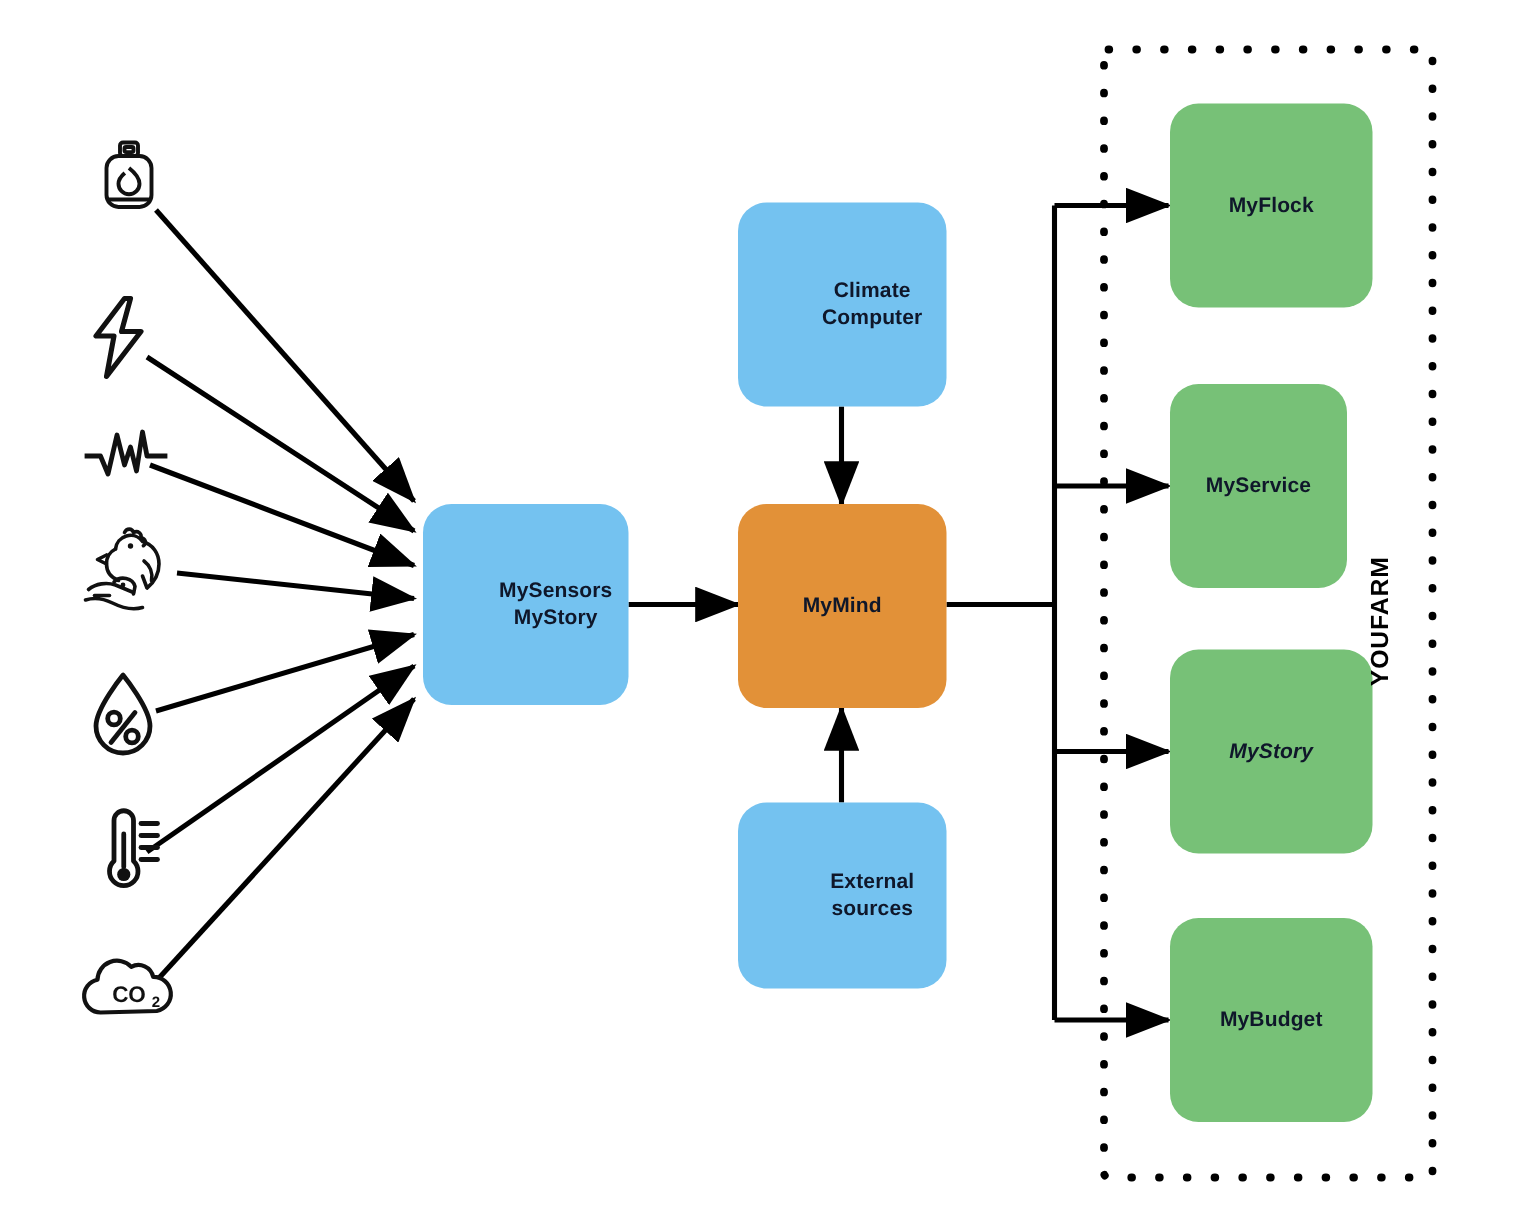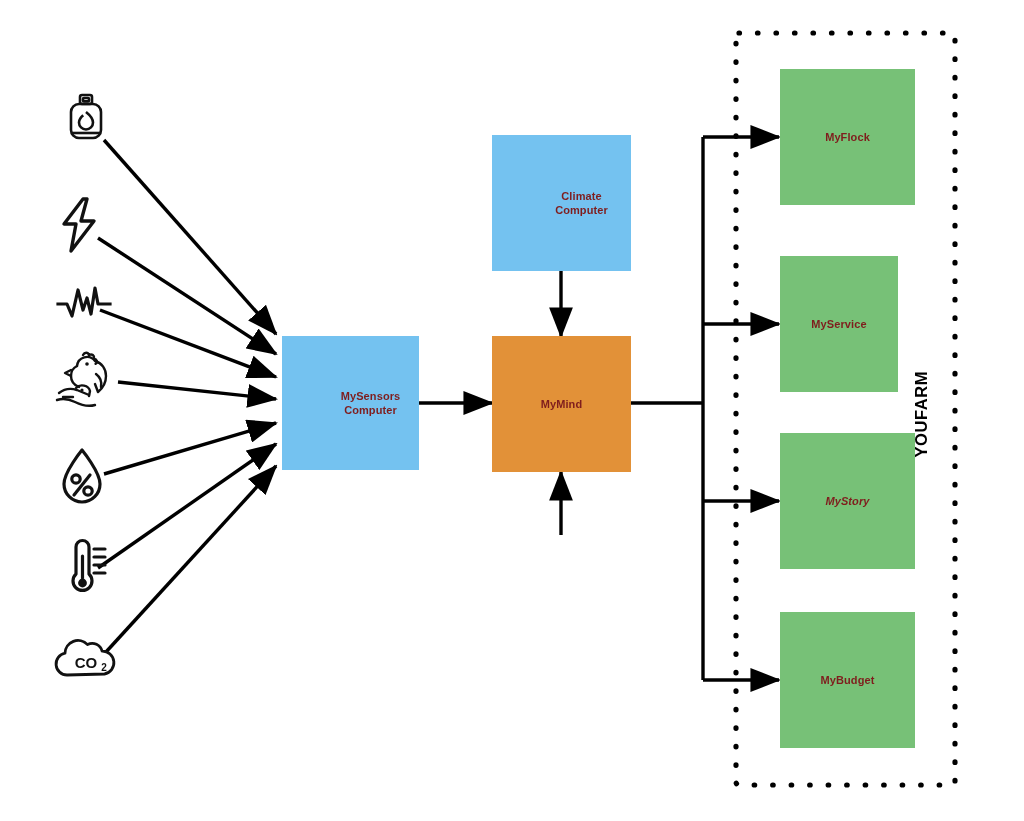--- a/index.html
+++ b/index.html
@@ -24,28 +24,29 @@
     top: 0;
     width: 1024px;
     height: 821px;
   }
   .node {
     position: absolute;
     display: flex;
     align-items: center;
     justify-content: center;
     text-align: center;
-    font-size: 11px;
+    font-size: 14px;
     font-weight: 600;
     line-height: 1.28;
-    color: #7f1d1d;
+    color: #0f172a;
     letter-spacing: 0.1px;
     box-sizing: border-box;
     padding: 4px;
     white-space: pre-line;
+    border-radius: 19px;
   }
   .node-blue   { background: #74c2f0; padding-left: 44px; }
   .node-orange { background: #e29138; text-align: center; }
   .node-green  { background: #77c177; }
 
   .group-label {
     position: absolute;
     font-size: 16.5px;
     font-weight: 700;
     letter-spacing: 0.6px;
@@ -164,27 +165,29 @@
 
   <div class="sensor-icon" style="left:52px; top:634px;">
     <svg width="70" height="46" viewBox="0 0 70 46" fill="none" stroke="#111" stroke-width="2.8">
       <path d="M15 41 a11 11 0 0 1 -2 -21.8 a13 13 0 0 1 22.5 -8.6 a10 10 0 0 1 14.6 6.6 a11.5 11.5 0 0 1 2.4 22.8 Z" stroke-linejoin="round"></path>
       <text x="34" y="34" font-family="Liberation Sans, sans-serif" font-size="15" font-weight="700" fill="#111" stroke="none" text-anchor="middle">CO</text>
       <text x="52" y="37" font-family="Liberation Sans, sans-serif" font-size="10" font-weight="700" fill="#111" stroke="none" text-anchor="middle">2</text>
     </svg>
   </div>
 
   <div class="node node-blue" style="left:282px; top:336px; width:137px; height:134px;">MySensors
-Computer</div>
+MyStory</div>
 
   <div class="node node-blue" style="left:492px; top:135px; width:139px; height:136px;">Climate
 Computer</div>
 
   <div class="node node-orange" style="left:492px; top:336px; width:139px; height:136px;">MyMind</div>
 
+  <div class="node node-blue" style="left:492px; top:535px; width:139px; height:124px;">External
+sources</div>
 
   <div class="node node-green" style="left:780px; top:69px; width:135px; height:136px;">MyFlock</div>
 
   <div class="node node-green" style="left:780px; top:256px; width:118px; height:136px;">MyService</div>
 
   <div class="node node-green" style="left:780px; top:433px; width:135px; height:136px;font-style:italic;">MyStory</div>
 
   <div class="node node-green" style="left:780px; top:612px; width:135px; height:136px;">MyBudget</div>
 
   <div class="group-label" style="left:921px; top:398px; width:100px; margin-left:-50px;">YOUFARM</div>

